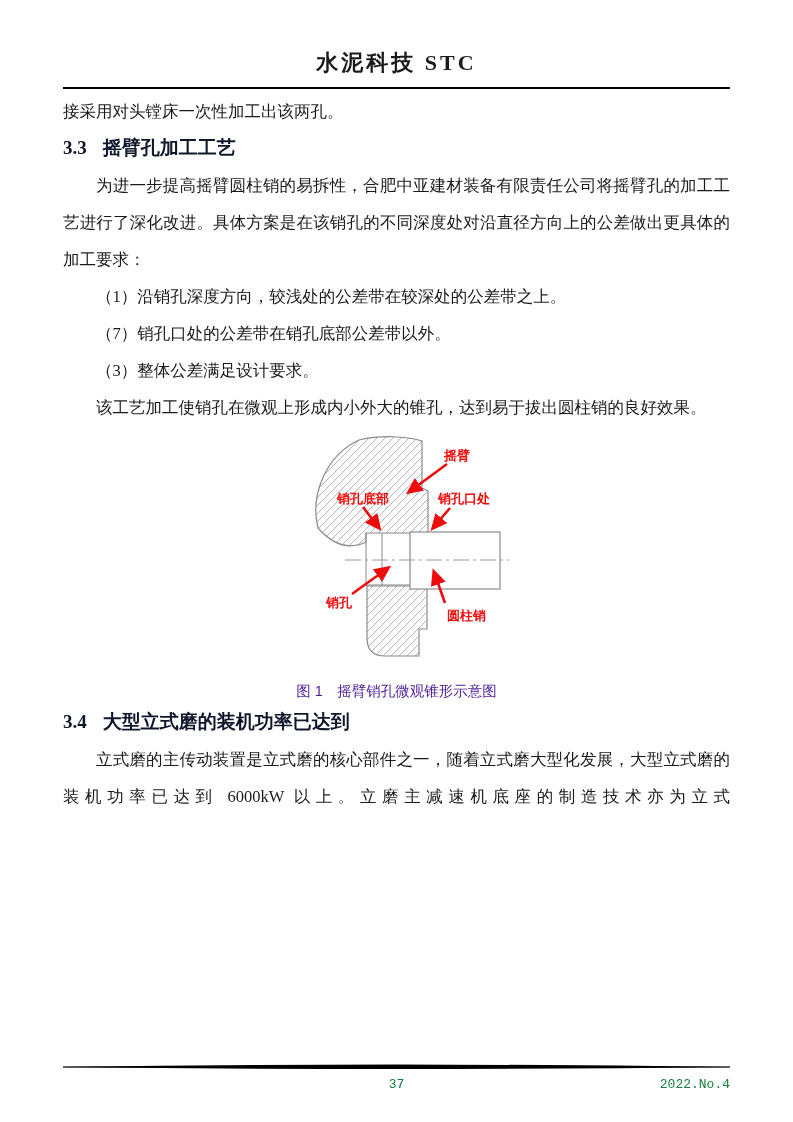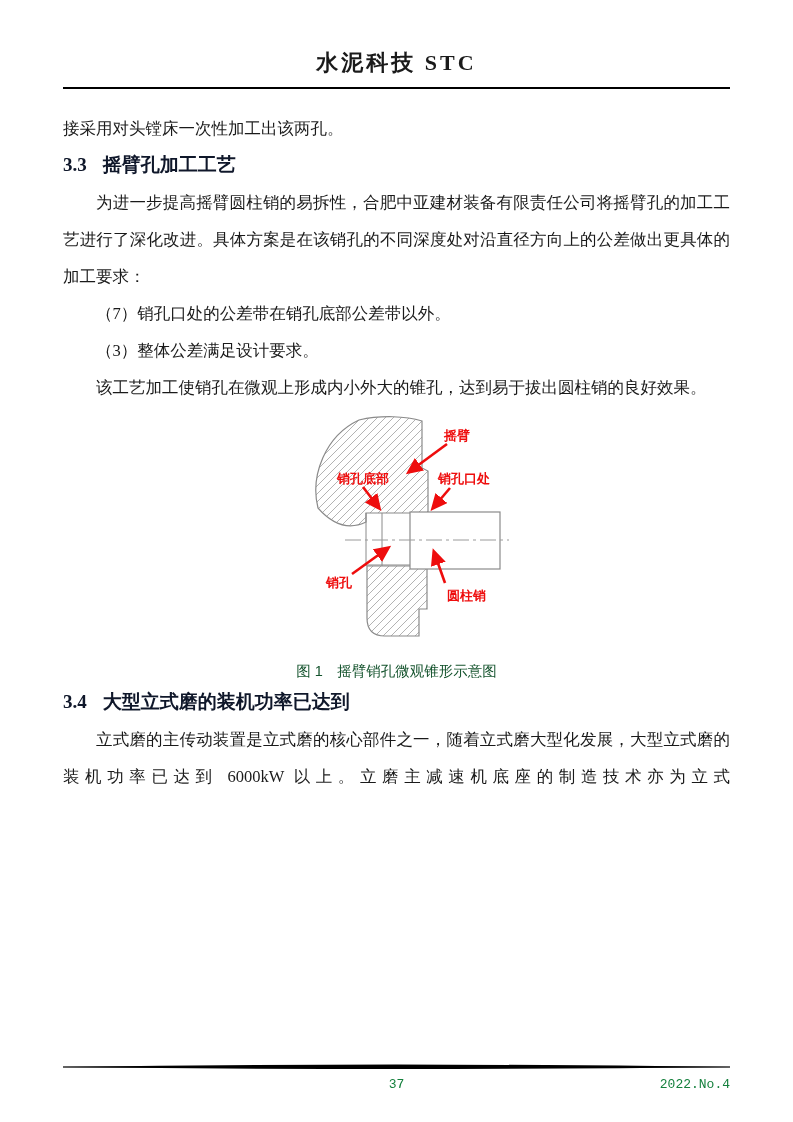--- a/index.html
+++ b/index.html
@@ -28,21 +28,21 @@
     font-weight: 600;
     letter-spacing: 3px;
     font-family: "Liberation Serif", serif;
   }
   .header-rule {
     margin-top: 9px;
     height: 2px;
     background: #000000;
   }
   
-  .body-text { padding-top: 4px; margin-top: 17px; }
+  .body-text { padding-top: 4px; }
   .line, .para {
     font-size: 16.5px;
     line-height: 37px;
     text-align: justify;
   }
   .para { text-indent: 2em; }
   .para.justify-last { text-align-last: justify; }
   .list-line { text-indent: 2em; }
   sup.ref {
     font-size: 10px;
@@ -63,21 +63,21 @@
     position: relative;
     height: 248px;
     margin-top: 4px;
   }
   .figure-wrap svg { position: absolute; left: 234px; top: 0; }
   .fig-caption {
     text-align: center;
     font-family: "Liberation Sans", sans-serif;
     font-size: 14.5px;
     line-height: 26px;
-    color: #14532d;
+    color: #4c1d95;
   }
   
   .footer {
     position: absolute;
     left: 63px;
     top: 1060px;
     width: 667px;
     font-family: Liberation Mono, monospace;
     font-size: 13px;
     color: #15803d;
@@ -100,20 +100,21 @@
 
     <div class="body-text">
 
       <div class="line">接采用对头镗床一次性加工出该两孔。</div>
 
       <h2 class="sec"><span class="sec-no">3.3</span><span>摇臂孔加工工艺</span></h2>
 
 
       <p class="para">为进一步提高摇臂圆柱销的易拆性，合肥中亚建材装备有限责任公司将摇臂孔的加工工艺进行了深化改进。具体方案是在该销孔的不同深度处对沿直径方向上的公差做出更具体的加工要求：</p>
 
+      <div class="line list-line">（1）沿销孔深度方向，较浅处的公差带在较深处的公差带之上。</div>
       <div class="line list-line">（7）销孔口处的公差带在销孔底部公差带以外。</div>
       <div class="line list-line">（3）整体公差满足设计要求。</div>
 
       <p class="para">该工艺加工使销孔在微观上形成内小外大的锥孔，达到易于拔出圆柱销的良好效果。</p>
 
       <div class="figure-wrap">
         <svg width="250" height="246" viewBox="0 0 250 246">
           <defs>
             <pattern id="hatch" width="8" height="8" patternUnits="userSpaceOnUse">
               <path d="M-2,2 l4,-4 M0,8 l8,-8 M6,10 l4,-4" stroke="#b3b3b3" stroke-width="1"></path>

